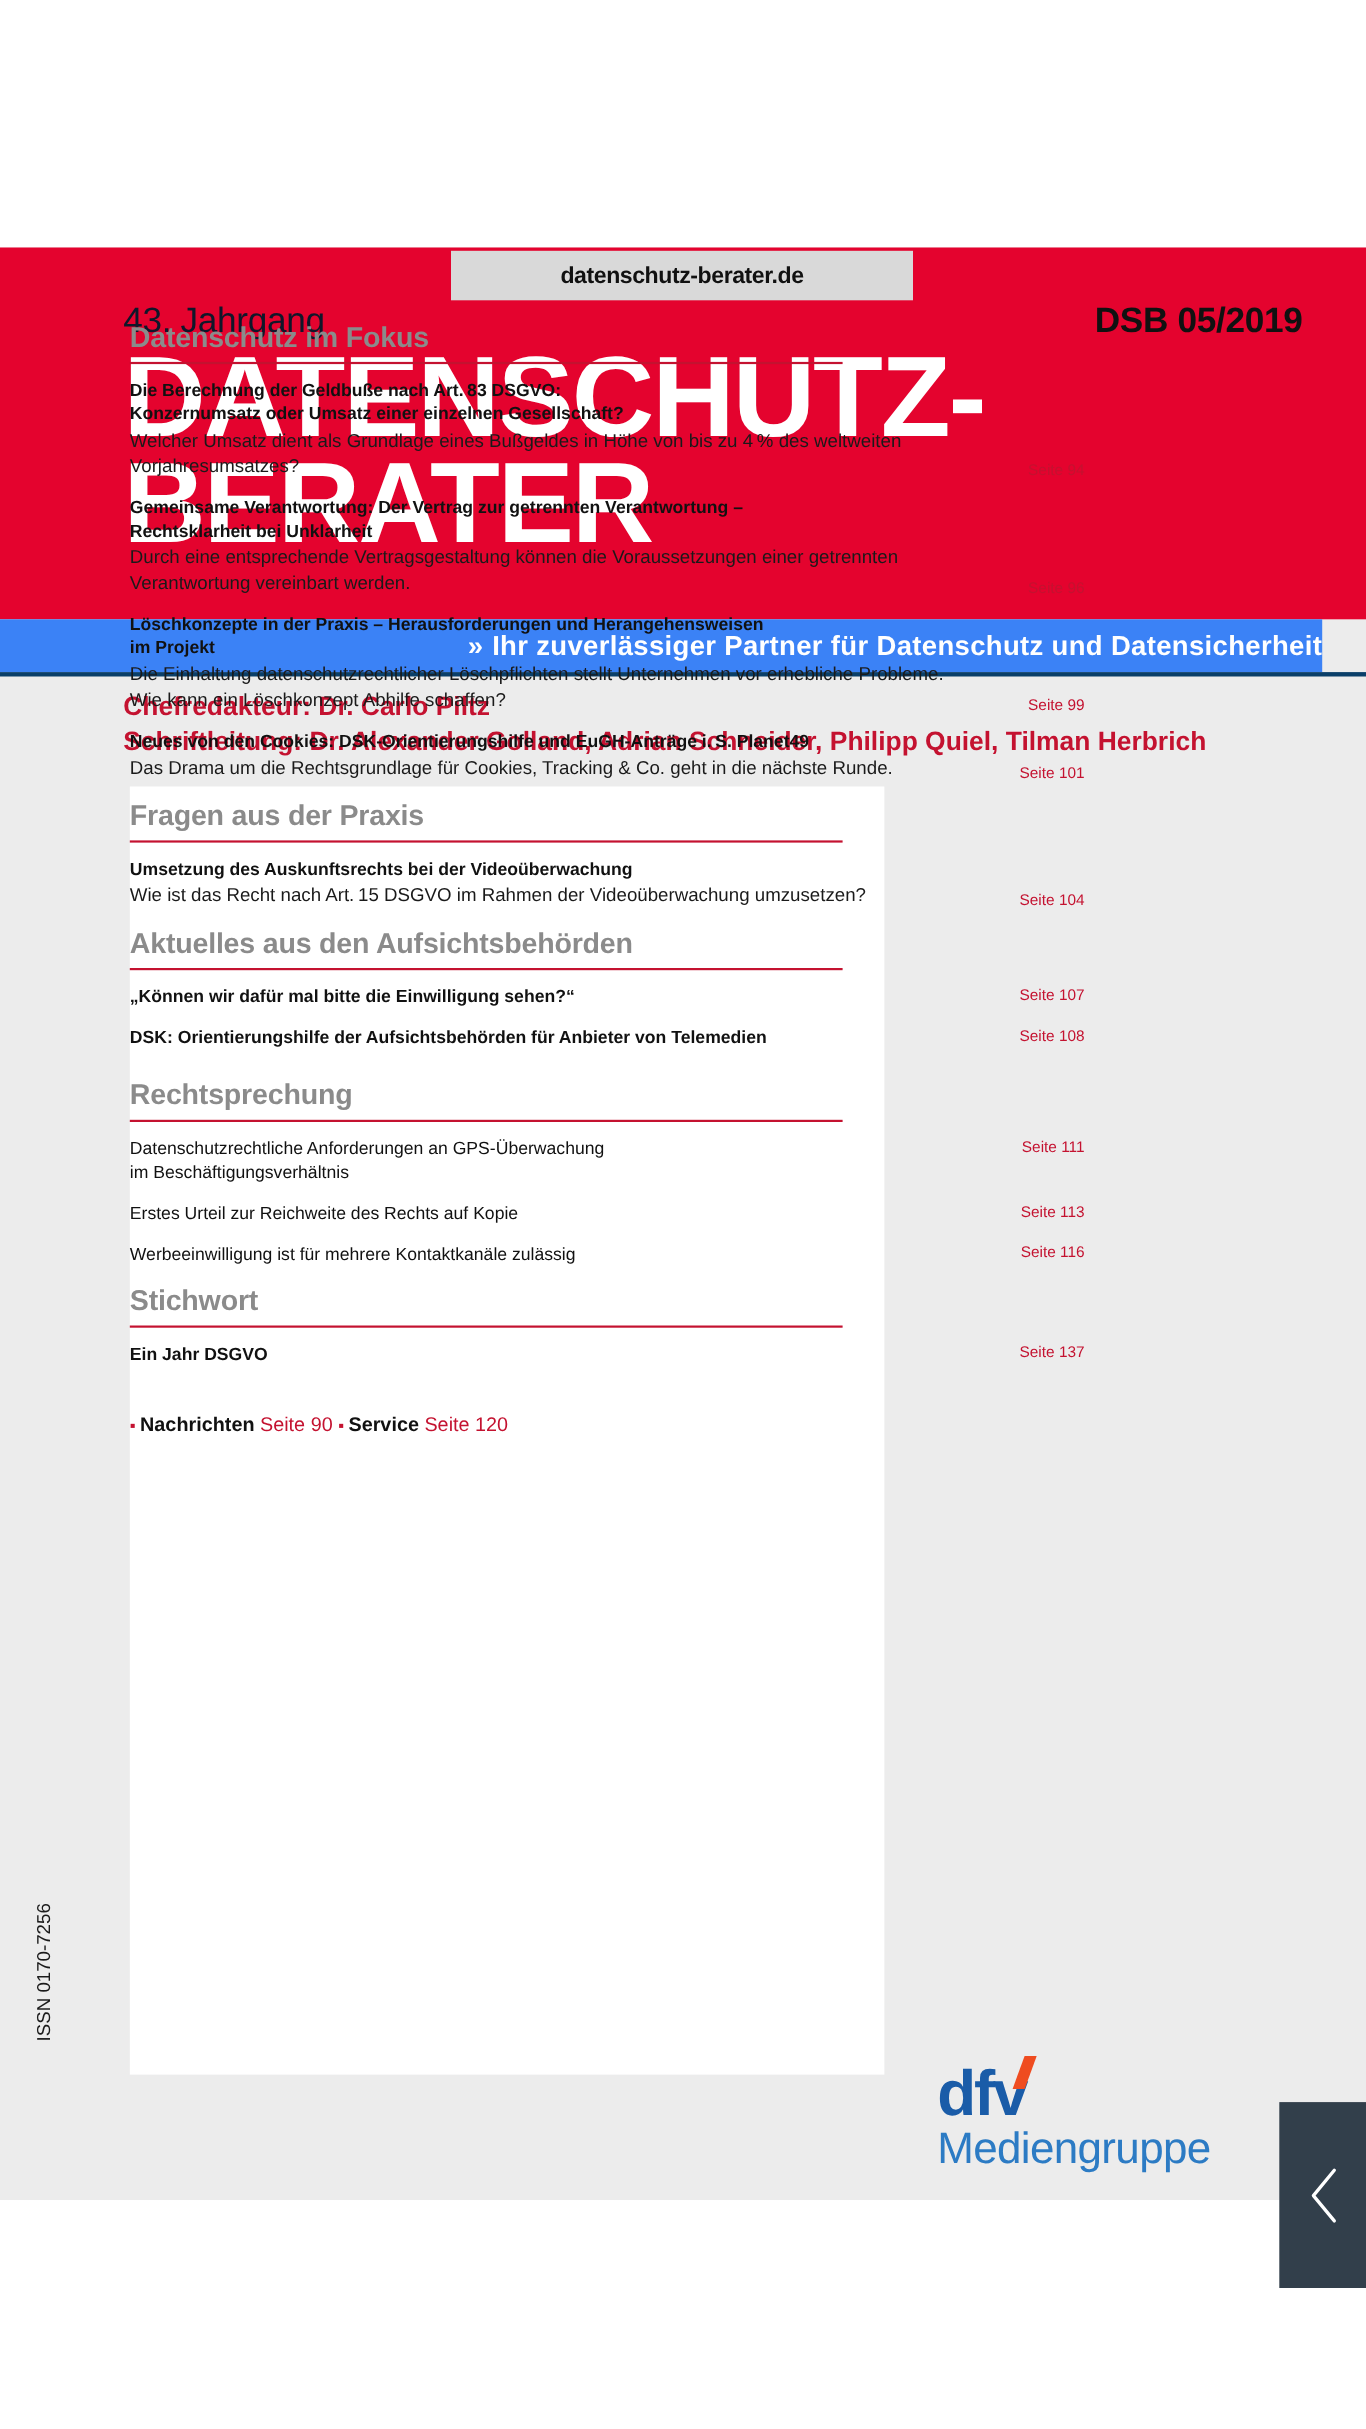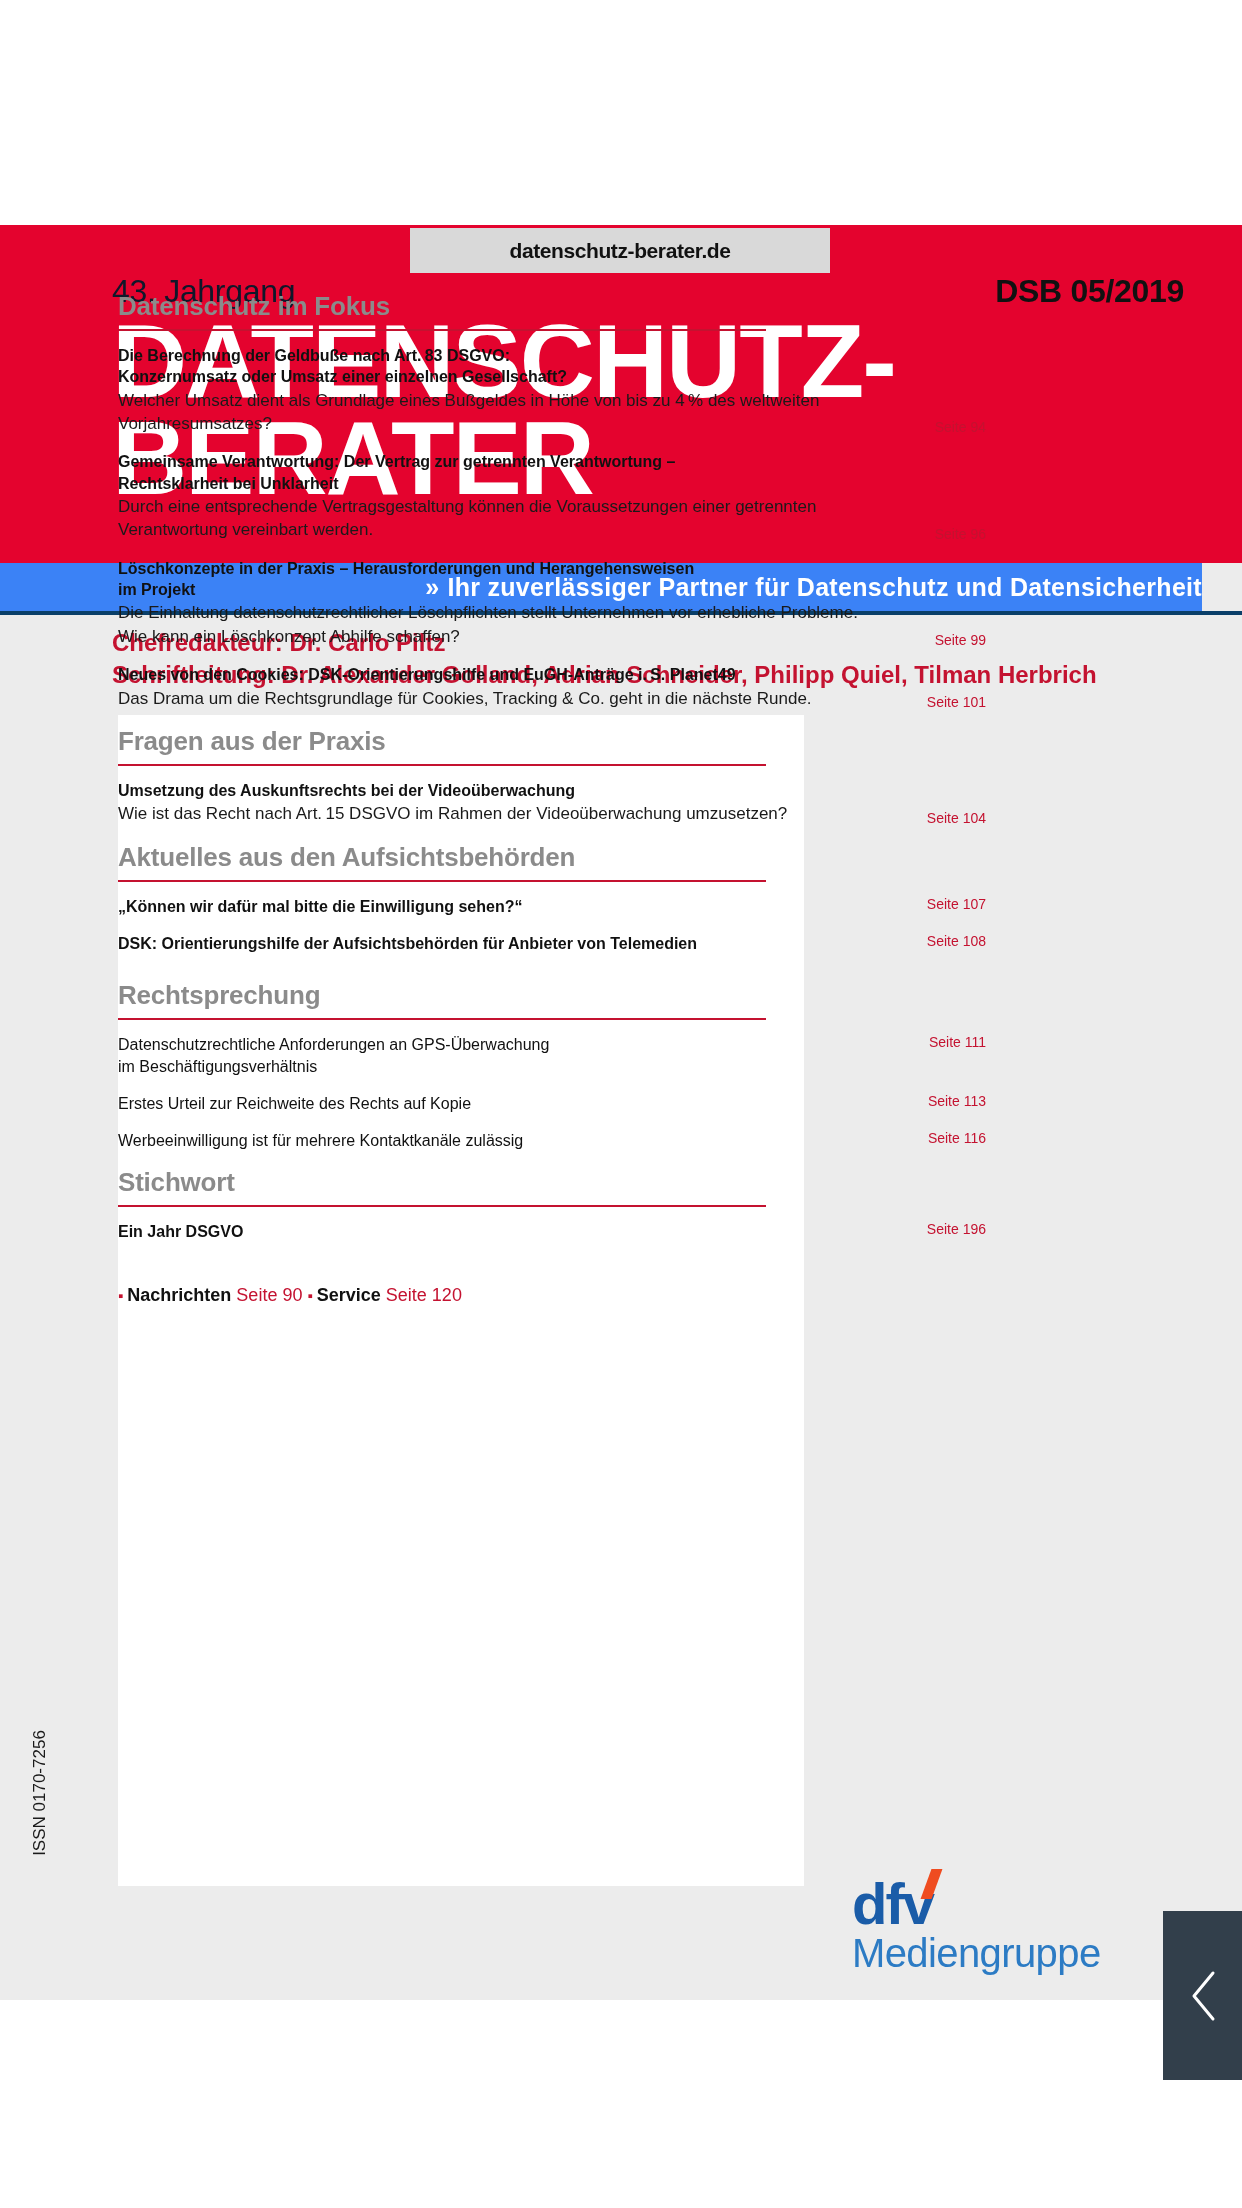--- a/index.html
+++ b/index.html
@@ -357,21 +357,21 @@
         <div class="entry">
           <div class="entry-title regular">Werbeeinwilligung ist für mehrere Kontaktkanäle zulässig</div>
           <div class="entry-page top">Seite 116</div>
         </div>
       </div>
       <div class="toc-section" style="margin-bottom: 0px;">
         <div class="sec-head">Stichwort</div>
         <div class="sec-rule"></div>
         <div class="entry">
           <div class="entry-title">Ein Jahr DSGVO</div>
-          <div class="entry-page top">Seite 196</div>
+          <div class="entry-page top">Seite 137</div>
         </div>
       </div>
       <div id="toc-footer"><span class="sq">▪</span><span>Nachrichten </span><span class="pg">Seite 90</span> <span class="sq">▪</span><span>Service </span><span class="pg">Seite 120</span></div>
     </div>
 
   <div id="dfv-logo">
     <span id="dfv-mark"><span>dfv</span><span id="dfv-slash"></span></span>
     <span id="dfv-word">Mediengruppe</span>
   </div>
 

